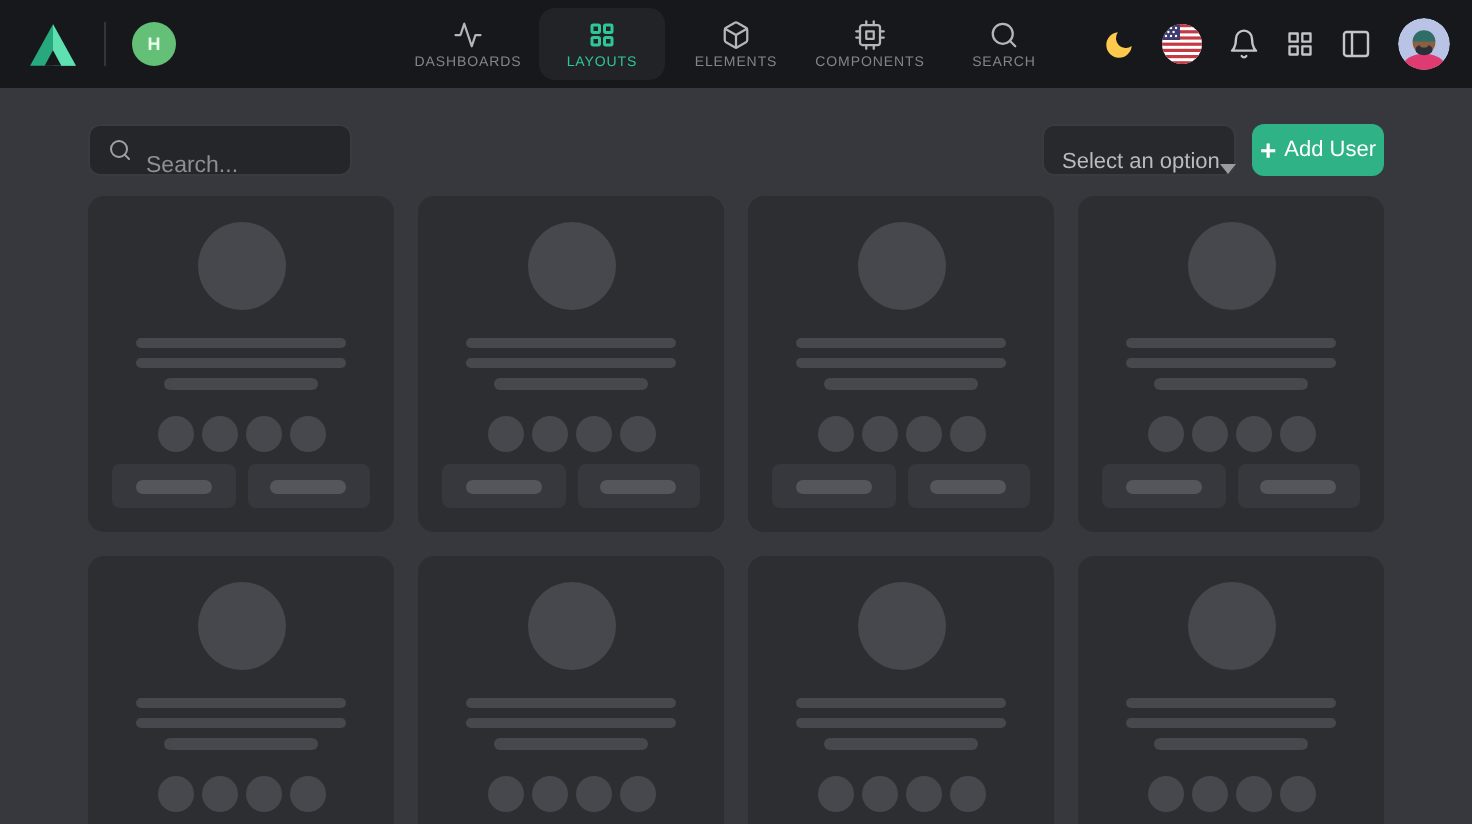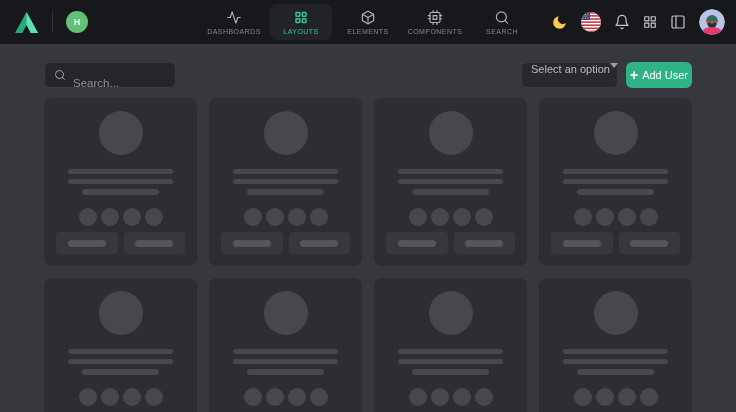--- a/index.html
+++ b/index.html
@@ -58,21 +58,21 @@
   }
   .search-box svg{ width:12px; height:12px; color:#9fa1a6; flex:0 0 auto; }
   .search-box input{
     flex:1; min-width:0; background:transparent; border:none; outline:none;
     color:#aeb0b5; font-size:11.5px; font-family:"Liberation Sans", sans-serif;margin-top:16px;
   }
   .search-box input::placeholder{ color:#8d8f94; }
   .select-box{
     margin-left:auto; width:97px; height:26px; background:#28292d;
     border:1px solid #3a3b40; border-radius:6px;
-    display:flex; align-items:flex-start; justify-content:space-between;
+    display:flex; align-items:flex-end; justify-content:space-between;
     padding:0 9px; cursor:pointer;
   }
   .select-box .select-value{ color:#b9bbc0; font-size:11px; white-space:nowrap; }
   .caret{ width:0; height:0; border-left:4px solid transparent; border-right:4px solid transparent; border-top:5px solid #9a9ca1; }
   .add-user-btn{
     margin-left:8px; width:66px; height:26px; border:none; border-radius:6px;
     background:var(--btn-green); color:#fff; font-size:11px; font-weight:500;
     display:flex; align-items:center; justify-content:center; gap:4px; cursor:pointer;
     font-family:"Liberation Sans", sans-serif;
   }

